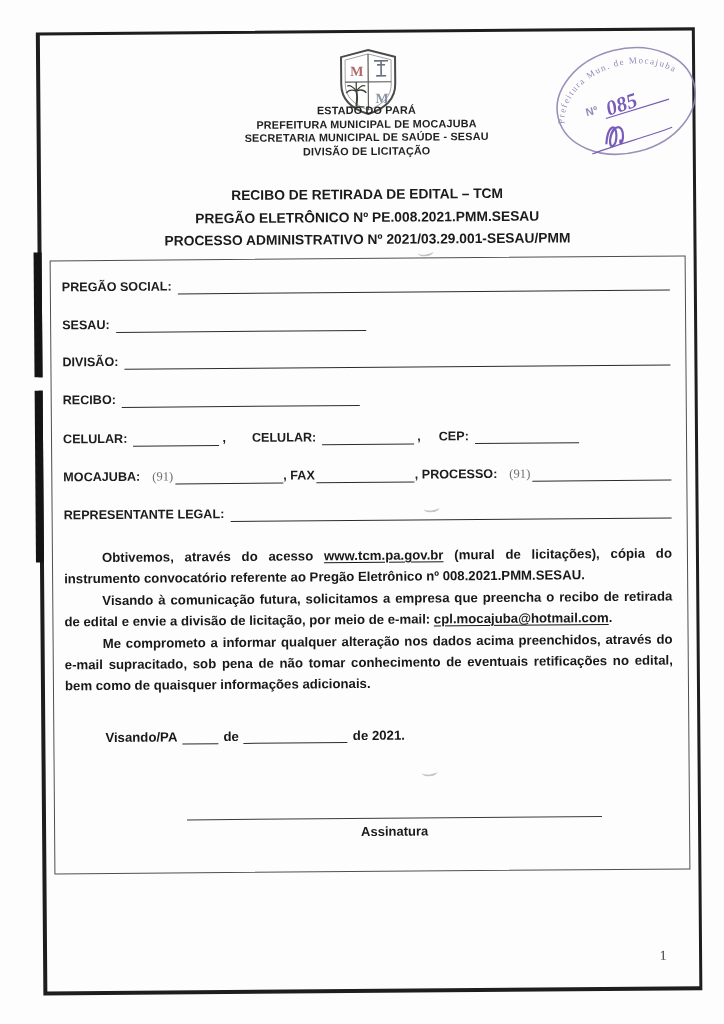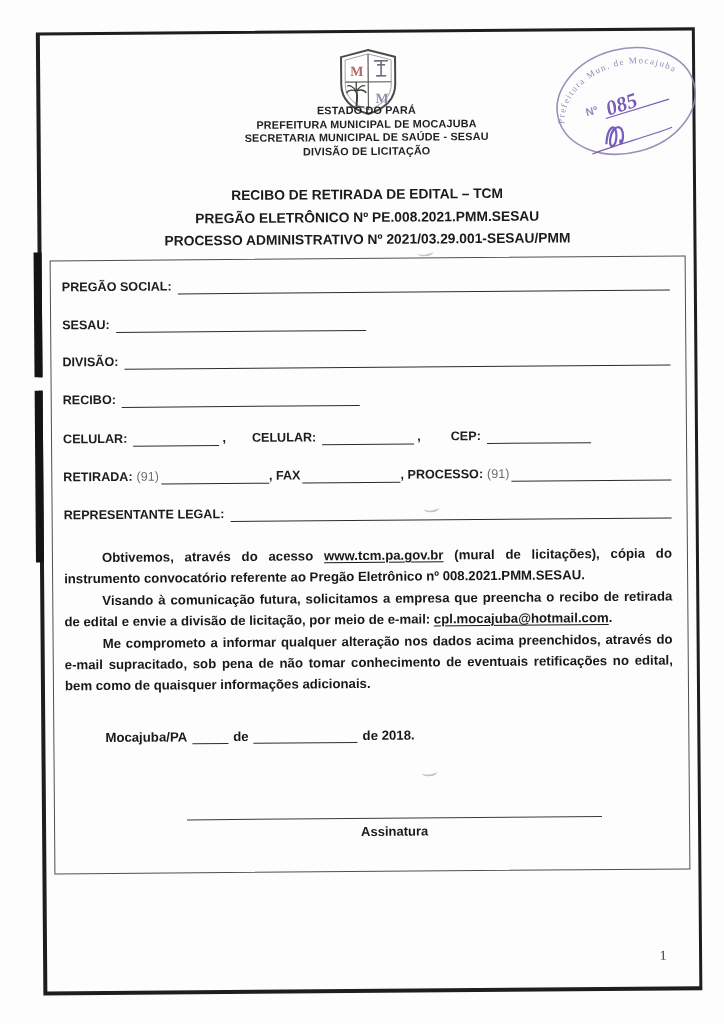--- a/index.html
+++ b/index.html
@@ -18,21 +18,21 @@
   .org-block{position:absolute;left:102px;top:104px;width:536px;text-align:center;
     font-size:10.8px;font-weight:bold;line-height:13.6px;letter-spacing:.2px;color:#222;}
   .title-block{position:absolute;left:62px;top:184px;width:616px;text-align:center;
     font-size:13.8px;font-weight:bold;line-height:22.5px;color:#1a1a1a;}
   .form-box{position:absolute;left:52px;top:258px;width:636px;height:614px;box-sizing:border-box;
     border:1.5px solid #4f4f4f;}
   .frow{position:absolute;left:64px;right:52px;display:flex;align-items:flex-end;
     font-size:12.6px;font-weight:bold;line-height:15px;white-space:nowrap;color:#1c1c1c;}
   .blank{display:inline-block;height:14px;border-bottom:1.8px solid #2b2b2b;margin-left:6px;}
   .blank.grow{flex:1;}
-  .area{font-weight:normal;color:#6f6f6f;margin-left:4px;}
+  .area{font-weight:normal;color:#6f6f6f;margin-left:12px;font-family:Liberation Serif, serif;}
   .comma{margin-left:3px;}
   .body-text{position:absolute;left:64px;top:545px;width:608px;text-align:justify;
     font-size:13.2px;font-weight:bold;line-height:21.4px;color:#181818;}
   .body-text p{margin:0;text-indent:38px;}
   .u-link{text-decoration:underline;text-underline-offset:2px;}
   .date-row{position:absolute;left:104px;top:728px;display:flex;align-items:flex-end;
     font-size:13.2px;font-weight:bold;color:#181818;}
   .date-row .blank{height:14px;margin:0 5px;}
   .sig-line{position:absolute;left:185px;top:818px;width:415px;border-top:1.6px solid #3a3a3a;}
   .sig-label{position:absolute;left:185px;top:824px;width:415px;text-align:center;
@@ -131,26 +131,26 @@
       <span class="blank" style="width:238px"></span>
     </div>
 
     <div class="frow" style="top:430px">
       <span>CELULAR:</span>
       <span class="blank" style="width:86px"></span>
       <span class="comma">,</span>
       <span style="margin-left:26px">CELULAR:</span>
       <span class="blank" style="width:92px"></span>
       <span class="comma">,</span>
-      <span style="margin-left:30px">CEP:</span>
+      <span style="margin-left:18px">CEP:</span>
       <span class="blank" style="width:104px"></span>
     </div>
 
     <div class="frow" style="top:468px">
-      <span>RETIRADA:</span>
+      <span>MOCAJUBA:</span>
       <span class="area">(91)</span>
       <span class="blank" style="width:108px;margin-left:2px"></span>
       <span>, FAX</span>
       <span class="blank" style="width:98px;margin-left:2px"></span>
       <span>, PROCESSO:</span>
       <span class="area">(91)</span>
       <span class="blank grow" style="margin-left:2px"></span>
     </div>
 
     <div class="frow" style="top:506px">
@@ -158,25 +158,25 @@
       <span class="blank grow"></span>
     </div>
 
     <div class="body-text">
       <p><span>Obtivemos, através do acesso </span><span class="u-link">www.tcm.pa.gov.br</span><span> (mural de licitações), cópia do instrumento convocatório referente ao Pregão Eletrônico nº 008.2021.PMM.SESAU.</span></p>
       <p><span>Visando à comunicação futura, solicitamos a empresa que preencha o recibo de retirada de edital e envie a divisão de licitação, por meio de e-mail: </span><span class="u-link">cpl.mocajuba@hotmail.com</span><span>.</span></p>
       <p>Me comprometo a informar qualquer alteração nos dados acima preenchidos, através do e-mail supracitado, sob pena de não tomar conhecimento de eventuais retificações no edital, bem como de quaisquer informações adicionais.</p>
     </div>
 
     <div class="date-row">
-      <span>Mocajuba/PA</span>
+      <span>Visando/PA</span>
       <span class="blank" style="width:36px"></span>
       <span>de</span>
       <span class="blank" style="width:104px"></span>
-      <span>de 2018.</span>
+      <span>de 2021.</span>
     </div>
 
     <div class="sig-line"></div>
     <div class="sig-label">Assinatura</div>
 
     <div class="page-num">1</div>
 
     <div class="smudge" style="left:420px;top:248px"></div>
     <div class="smudge" style="left:424px;top:504px"></div>
     <div class="smudge" style="left:420px;top:768px"></div>

